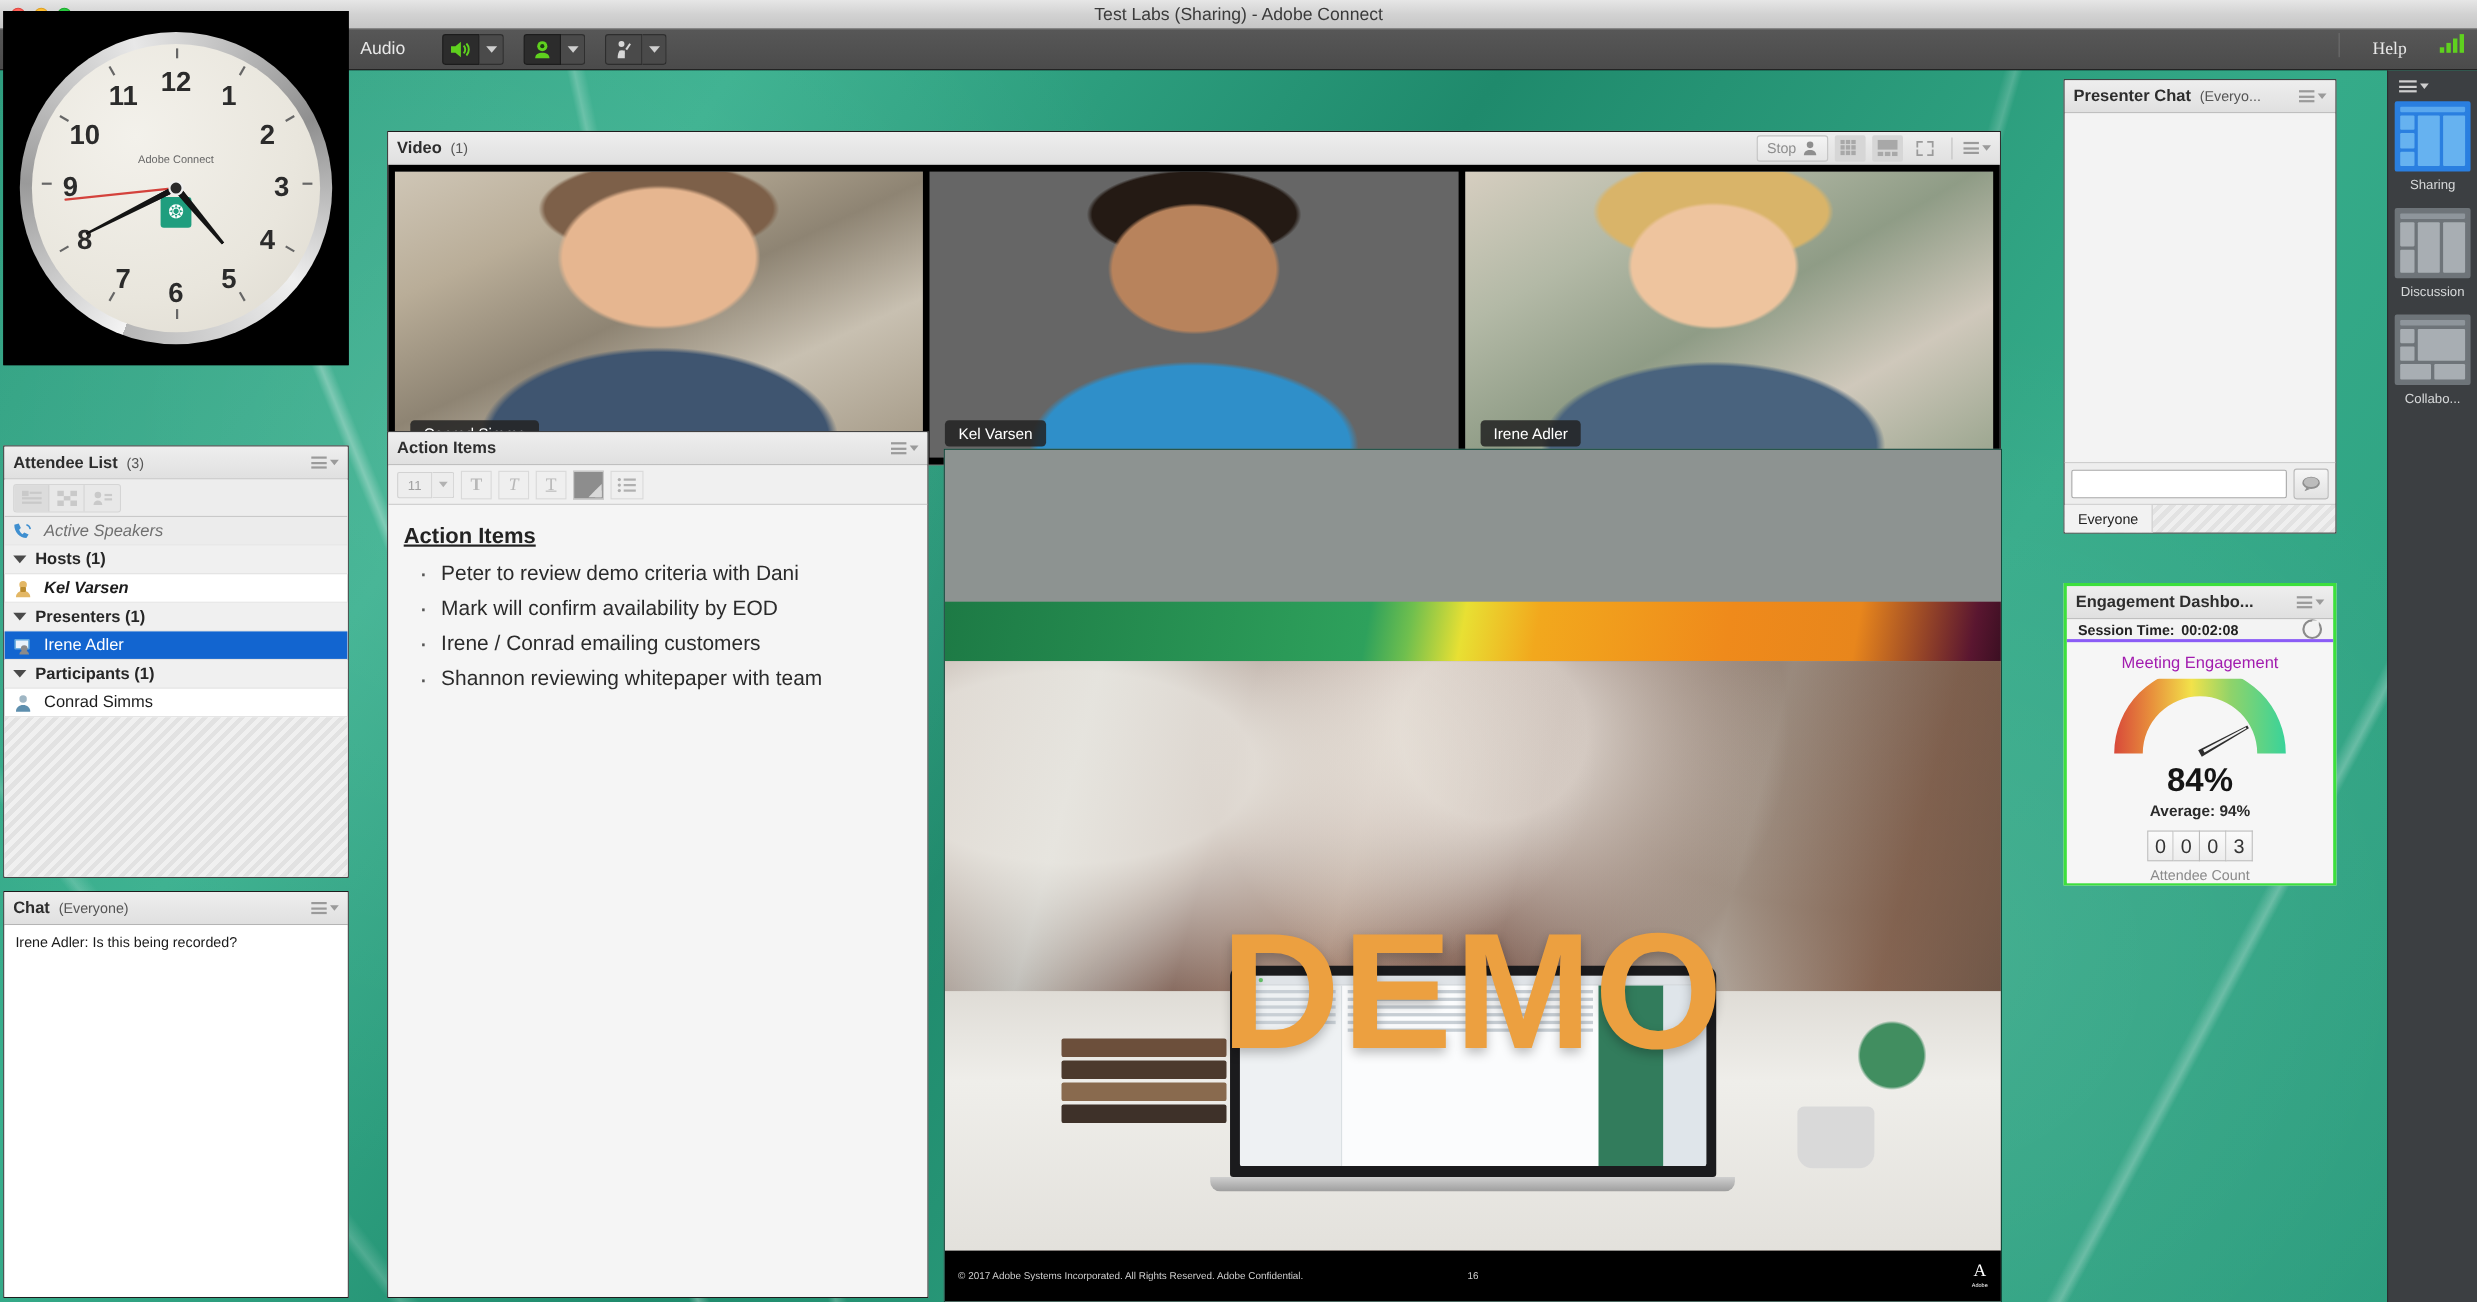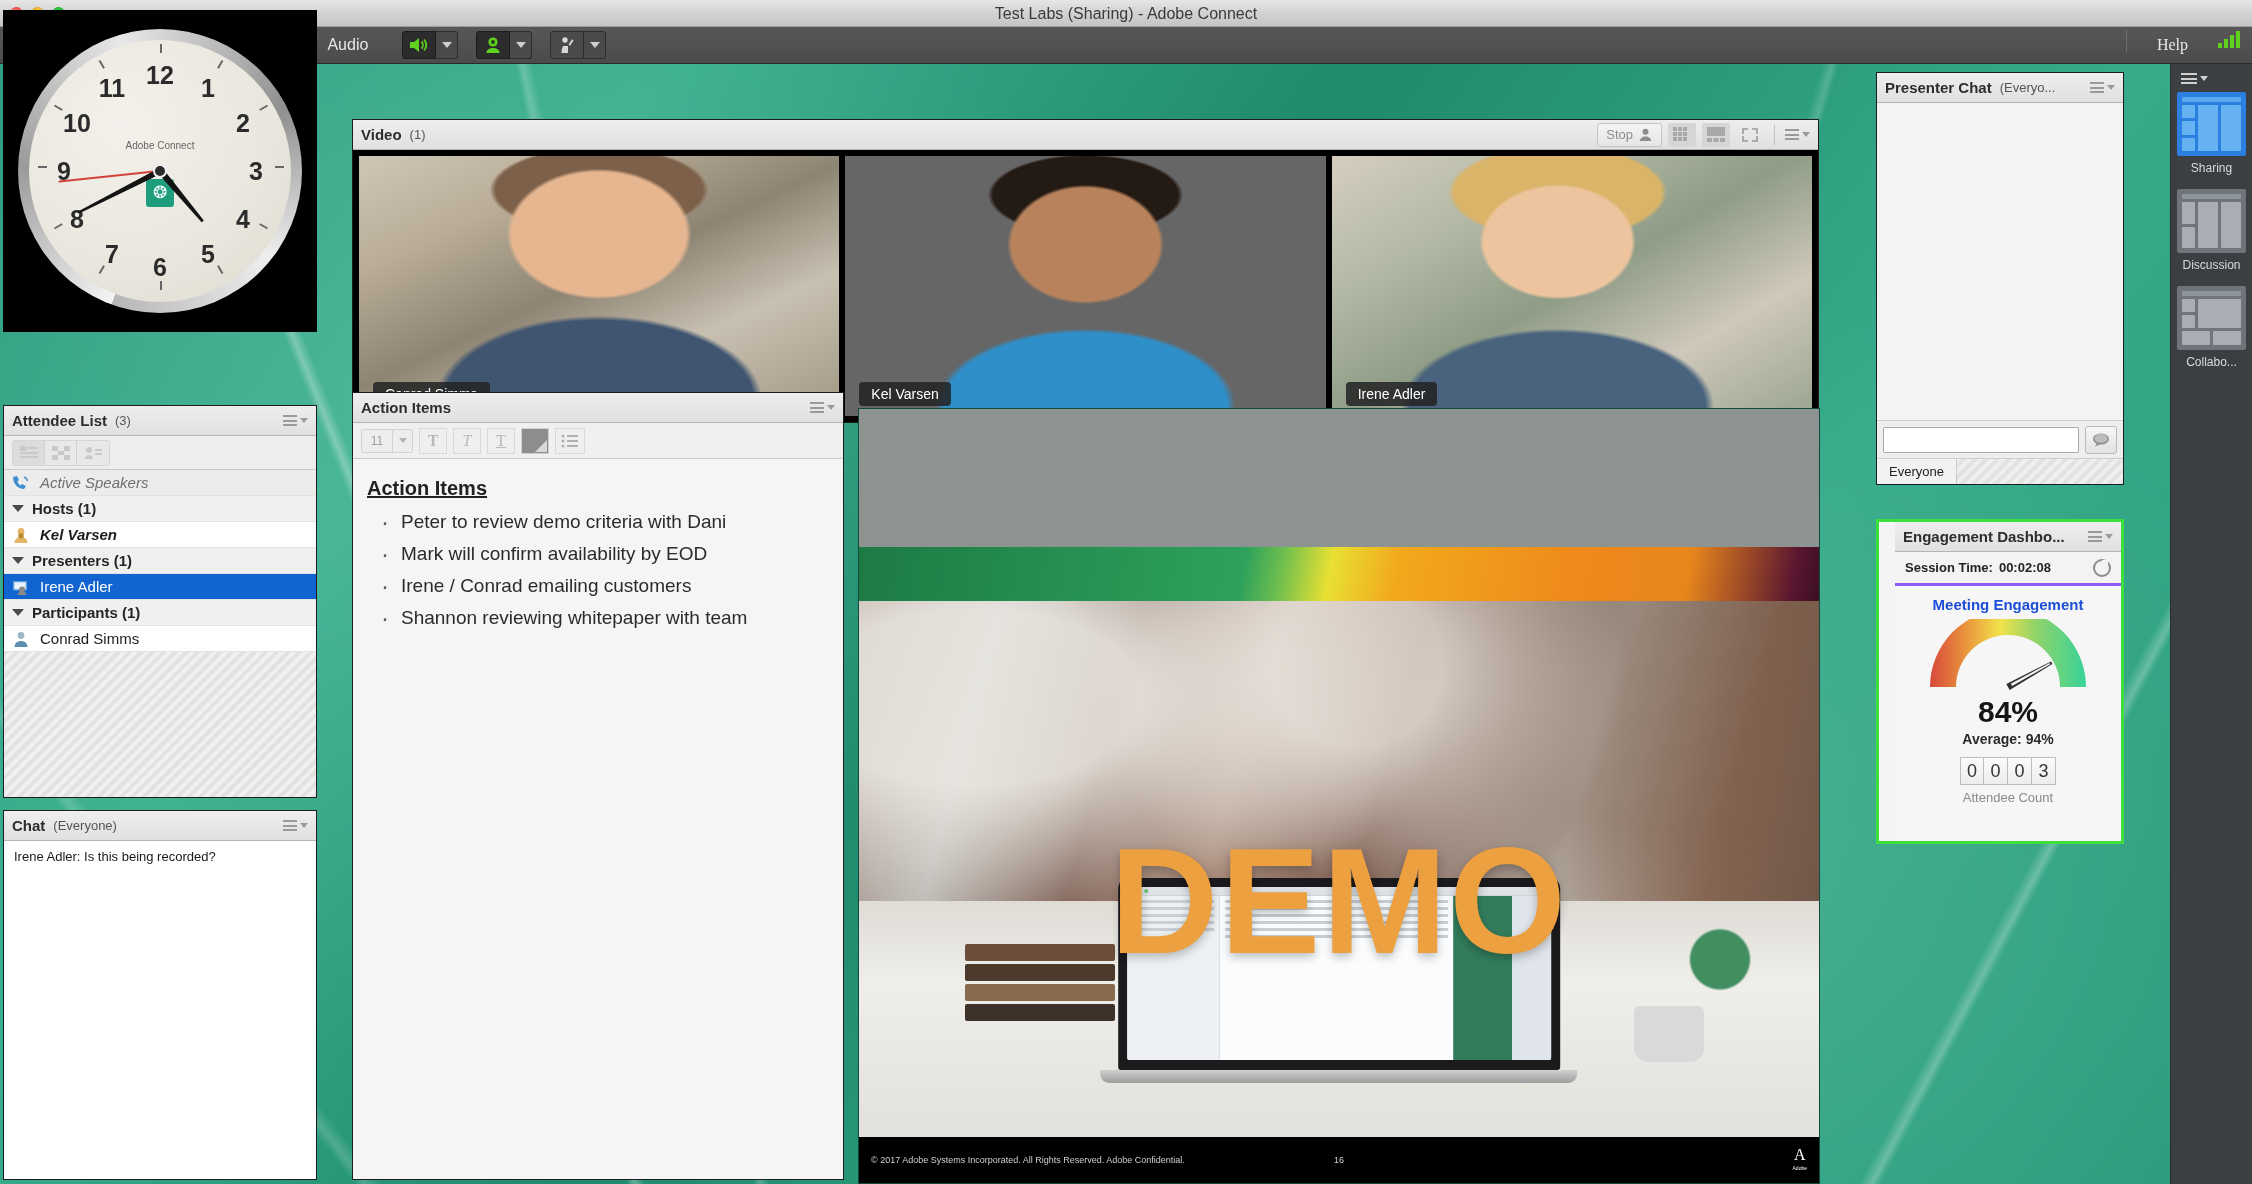--- a/index.html
+++ b/index.html
@@ -267,28 +267,28 @@
 
   
   #pchat-pod { left: 1876px; top: 72px; width: 248px; height: 413px; }
   .pchat-body { background: #f3f3f3; flex: 1; }
   .pchat-input-row { height: 38px; display: flex; align-items: center; gap: 6px; padding: 0 6px; background: #eeeeee; border-top: 1px solid #cecece; }
   .pchat-input { flex: 1; height: 26px; background: #fff; border: 1px solid #a9a9a9; border-radius: 2px; }
   .sendbtn { width: 32px; height: 28px; border: 1px solid #b9b9b9; border-radius: 3px; background: linear-gradient(to bottom,#f6f6f6,#e2e2e2); display:flex;align-items:center;justify-content:center; cursor:pointer; }
   .pchat-tabs { height: 26px; display: flex; background: repeating-linear-gradient(-45deg, #e2e2e2 0 4px, #efefef 4px 8px); border-top: 1px solid #cdcdcd; }
   .pchat-tab { padding: 0 12px; font-size: 13px; display:flex; align-items:center; background: #f2f2f2; border-right: 1px solid #cacaca; color: #222; cursor: pointer; }
 
-  #eng-pod { left: 1876px; top: 519px; width: 248px; height: 325px; border: 3px solid #3ddf3d; padding-left: 16px; }
+  #eng-pod { left: 1876px; top: 530px; width: 248px; height: 275px; border: 3px solid #3ddf3d; }
   .eng-session { height: 34px; display: flex; align-items: center; padding: 0 10px; background: #f3f3f3; border-bottom: 3px solid #8b5cf6; }
   .eng-session .lbl { font-size: 13px; font-weight: bold; color: #232323; }
   .eng-session .val { font-size: 13px; font-weight: bold; color: #232323; margin-left: 6px; }
   .reset-ic { margin-left: auto; width: 18px; height: 18px; border-radius: 50%; border: 2px solid #8b8b8b; position: relative; cursor: pointer; }
   .reset-ic::after { content: ""; position: absolute; left: 7px; top: -1px; width: 6px; height: 5px; background: #f3f3f3; }
   .eng-body { flex: 1; background: #f6f6f6; padding-top: 10px; text-align: center; }
-  .eng-title { font-size: 15px; font-weight: bold; color: #1d4ed8; margin-bottom: 6px; }
+  .eng-title { font-size: 15px; font-weight: normal; color: #a21caf; margin-bottom: 6px; }
   .gauge-wrap { position: relative; width: 176px; height: 74px; margin: 0 auto 2px; }
   .gauge-pct { font-size: 30px; font-weight: bold; color: #151515; line-height: 34px; }
   .gauge-avg { font-size: 14px; font-weight: bold; color: #2a2a2a; margin-top: 2px; }
   .counter { display: flex; justify-content: center; gap: 0; margin-top: 10px; }
   .counter i { width: 24px; height: 28px; border: 1px solid #bdbdbd; background: linear-gradient(to bottom,#fbfbfb,#ededed); display:flex;align-items:center;justify-content:center; font-size: 18px; color: #333; font-style: normal; }
   .counter i + i { border-left: none; }
   .count-lbl { font-size: 13px; color: #8a8a8a; margin-top: 5px; }
 
   
   .rail {

